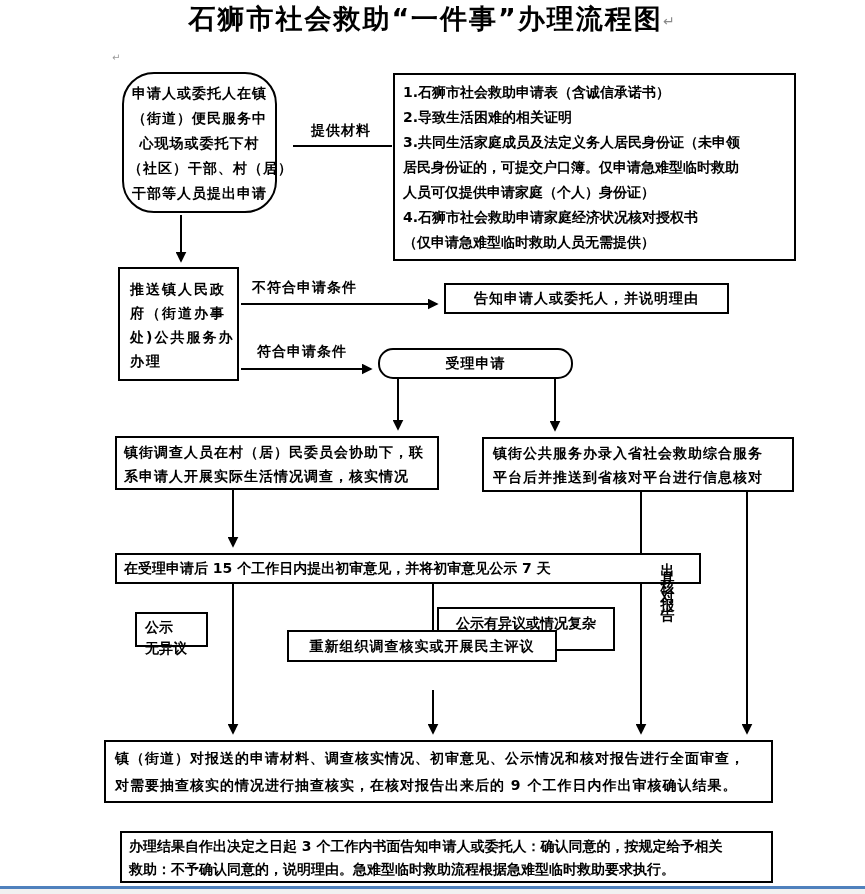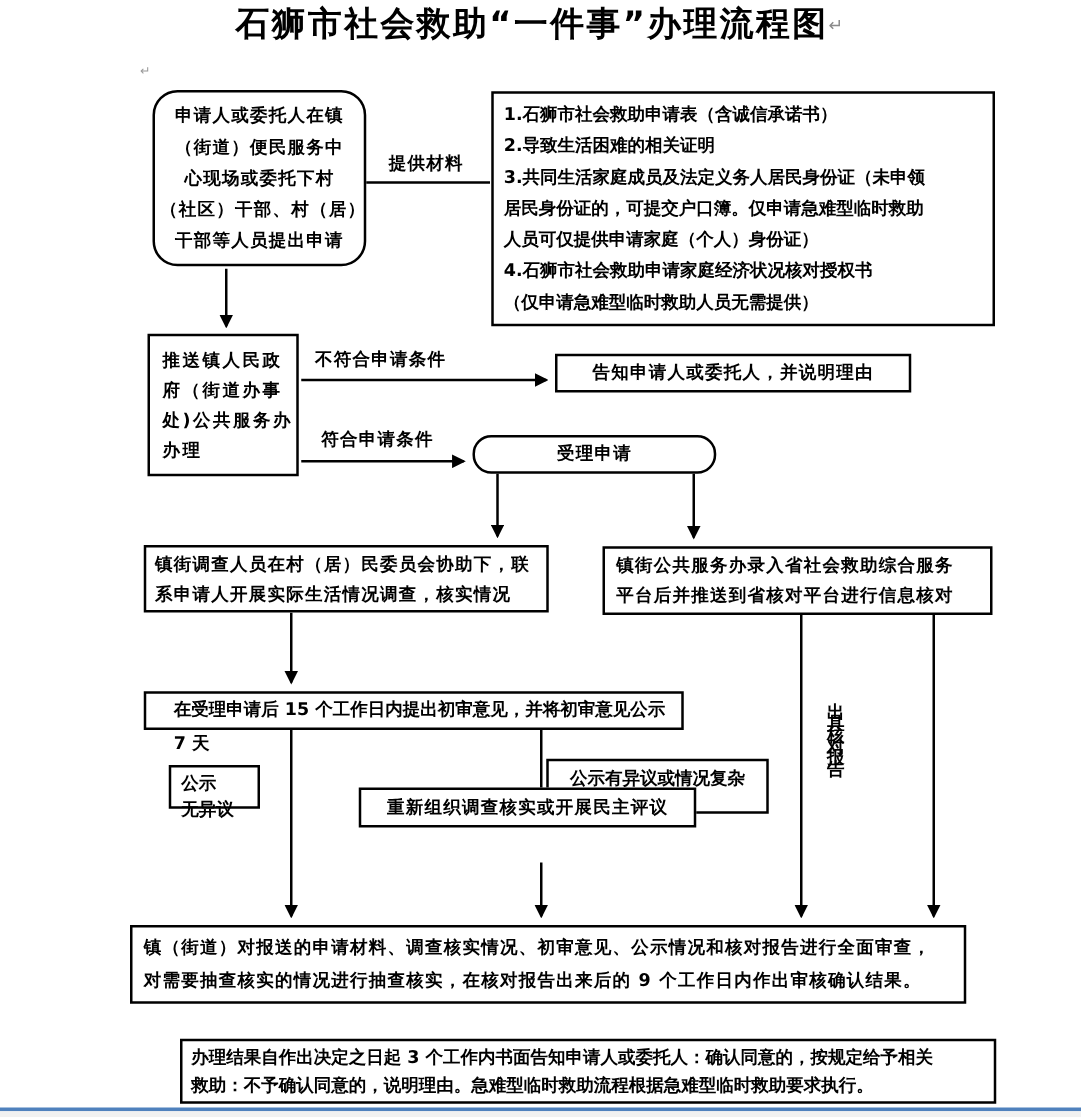--- a/index.html
+++ b/index.html
@@ -9,33 +9,33 @@
   }
   .title{
     position:absolute;top:1px;left:0;width:100%;text-align:center;
     font-size:27px;letter-spacing:2px;white-space:nowrap;
   }
   .pmark{font-size:14px;color:#8a8a8a;font-weight:normal;vertical-align:middle;}
   .corner-mark{position:absolute;left:112px;top:52px;font-size:10px;color:#9a9a9a;font-weight:normal;}
   .box{position:absolute;border:2px solid #000;background:#fff;font-size:14px;box-sizing:border-box;}
   .line{white-space:pre;}
   .center{text-align:left;}
-  #apply-box{left:122px;top:72px;width:171px;height:141px;border-radius:20px;padding:7px 4px 0 4px;text-align:center;line-height:25px;letter-spacing:1px;}
+  #apply-box{left:122px;top:72px;width:155px;height:141px;border-radius:32px;padding:7px 4px 0 4px;text-align:center;line-height:25px;letter-spacing:1px;}
   #materials-box{left:393px;top:73px;width:403px;height:188px;padding:5px 8px 0 8px;line-height:25px;}
   #push-box{left:118px;top:267px;width:121px;height:114px;padding:8px 0 0 10px;line-height:24px;letter-spacing:2px;}
   #notify-box{left:444px;top:283px;width:285px;height:31px;line-height:27px;text-align:center;letter-spacing:1px;}
   #accept-box{left:378px;top:348px;width:195px;height:31px;line-height:27px;text-align:center;letter-spacing:1px;border-radius:15px;}
   #survey-box{left:115px;top:436px;width:324px;height:54px;padding:2px 0 0 7px;line-height:24px;letter-spacing:1px;}
   #platform-box{left:482px;top:437px;width:312px;height:55px;padding:2px 0 0 9px;line-height:24px;letter-spacing:1px;}
-  #review15-box{left:115px;top:553px;width:432px;height:31px;line-height:27px;padding-left:22px;}
+  #review15-box{left:115px;top:553px;width:586px;height:31px;line-height:27px;padding-left:7px;}
   #noobj-box{left:135px;top:612px;width:73px;height:35px;padding:3px 0 0 8px;line-height:21px;}
   #objection-box{left:437px;top:607px;width:178px;height:44px;line-height:28px;text-align:center;}
   #recheck-box{left:287px;top:630px;width:270px;height:32px;line-height:28px;text-align:center;letter-spacing:1px;}
   #fullreview-box{left:104px;top:740px;width:669px;height:63px;padding:3px 0 0 9px;line-height:27px;letter-spacing:1px;}
-  #result-box{left:144px;top:831px;width:653px;height:52px;padding:2px 7px 0 7px;line-height:23px;}
+  #result-box{left:120px;top:831px;width:653px;height:52px;padding:2px 7px 0 7px;line-height:23px;}
   .lbl{position:absolute;font-size:14px;white-space:nowrap;letter-spacing:1px;}
   #lbl-provide{left:311px;top:122px;}
   #lbl-noteligible{left:252px;top:279px;}
   #lbl-eligible{left:257px;top:343px;}
   #lbl-report{
     left:659px;top:551px;height:160px;
     writing-mode:vertical-rl;text-orientation:upright;letter-spacing:9px;white-space:nowrap;
   }
   .connectors{position:absolute;left:0;top:0;width:865px;height:894px;pointer-events:none;}
   .bottom-rule{position:absolute;left:0;top:886px;width:865px;height:3px;background:#4f81bd;}

